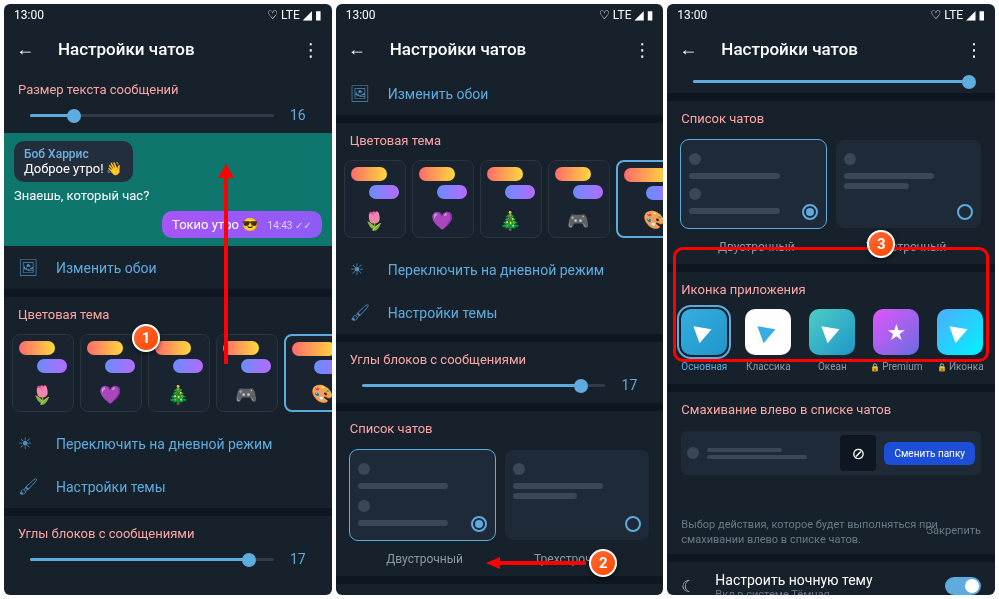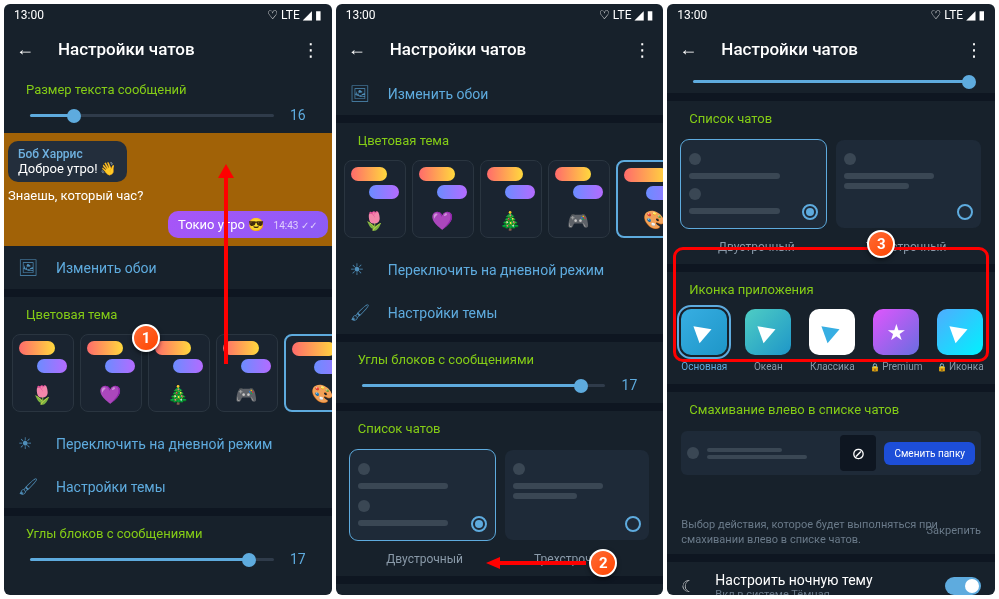--- a/index.html
+++ b/index.html
@@ -3,27 +3,27 @@
 <meta charset="utf-8">
 <style>
 * { margin: 0; padding: 0; box-sizing: border-box; font-family: -apple-system, Roboto, sans-serif; }
 body { background: #fff; display: flex; gap: 4px; padding: 4px; }
 .phone { width: 329px; height: 591px; background: #17212b; color: #fff; overflow: hidden; position: relative; border-radius: 6px; }
 .statusbar { display: flex; justify-content: space-between; align-items: center; padding: 4px 10px; font-size: 12px; height: 22px; }
 .statusbar-right { display: flex; gap: 3px; align-items: center; }
 .header { display: flex; align-items: center; padding: 8px 12px; height: 46px; }
 .header-title { font-size: 17px; font-weight: 500; margin-left: 24px; flex: 1; }
 .back-arrow, .more-dots { font-size: 18px; cursor: pointer; }
-.section-title { color: #84cc16; font-size: 13px; padding: 10px 22px 6px; }
+.section-title { color: #fca5a5; font-size: 13px; padding: 10px 14px 6px; }
 .slider-row { display: flex; align-items: center; padding: 4px 26px 10px; gap: 12px; }
 .slider-track { flex: 1; height: 3px; background: #2f3b4a; border-radius: 2px; position: relative; }
 .slider-fill { height: 100%; background: #5eabde; border-radius: 2px; }
 .slider-thumb { position: absolute; width: 14px; height: 14px; background: #5eabde; border-radius: 50%; top: -5px; transform: translateX(-50%); }
 .slider-value { color: #5eabde; font-size: 14px; min-width: 20px; text-align: right; }
-.chat-preview { background: #a16207; padding: 8px 4px; position: relative; }
+.chat-preview { background: #0f766e; padding: 8px 10px; position: relative; }
 .msg-in { background: #232e3c; border-radius: 10px; padding: 6px 10px; display: inline-block; max-width: 80%; margin-bottom: 4px; }
 .msg-name { color: #6fb1e0; font-size: 12px; font-weight: 500; }
 .msg-text { font-size: 13px; }
 .msg-q { font-size: 13px; color: #fff; padding: 2px 0; }
 .msg-out { background: #8b5cf6; background: linear-gradient(135deg, #a855f7, #8b5cf6); border-radius: 10px; padding: 6px 10px; display: inline-block; float: right; font-size: 13px; }
 .msg-time { font-size: 10px; opacity: 0.7; margin-left: 6px; margin-top: 16px; }
 .menu-item { display: flex; align-items: center; padding: 12px 14px; gap: 18px; font-size: 14px; color: #5eabde; }
 .menu-icon { width: 20px; font-size: 16px; opacity: 0.8; }
 .divider { height: 8px; background: #0e1621; }
 .themes-row { display: flex; gap: 6px; padding: 6px 8px 10px; overflow: hidden; }
@@ -310,30 +310,30 @@
   <div class="divider"></div>
   <div class="section-title">Иконка приложения</div>
   <div class="icons-row">
     <div class="icon-opt selected">
       <div class="icon-box" style="background:linear-gradient(135deg,#37aee2,#1e96c8);">
           <div class="tg-plane"></div>
         </div>
       <span class="icon-label">Основная</span>
     </div>
     <div class="icon-opt">
+      <div class="icon-box" style="background:#fff;">
+          <div class="tg-plane" style="border-left-color:#37aee2"></div>
+        </div>
+      <span class="icon-label">Классика</span>
+    </div>
+    <div class="icon-opt">
       <div class="icon-box" style="background:linear-gradient(135deg,#4ecdc4,#1e96c8);">
           <div class="tg-plane"></div>
         </div>
       <span class="icon-label">Океан</span>
-    </div>
-    <div class="icon-opt">
-      <div class="icon-box" style="background:#fff;">
-          <div class="tg-plane" style="border-left-color:#37aee2"></div>
-        </div>
-      <span class="icon-label">Классика</span>
     </div>
     <div class="icon-opt">
       <div class="icon-box" style="background:linear-gradient(135deg,#e056fd,#686de0);color:#fff;font-size:22px;">★</div>
       <span class="icon-label"><span class="lock-icon">🔒</span><span>Premium</span></span>
     </div>
     <div class="icon-opt">
       <div class="icon-box" style="background:linear-gradient(135deg,#4facfe,#00f2fe);">
           <div class="tg-plane"></div>
         </div>
       <span class="icon-label"><span class="lock-icon">🔒</span><span>Иконка</span></span>

